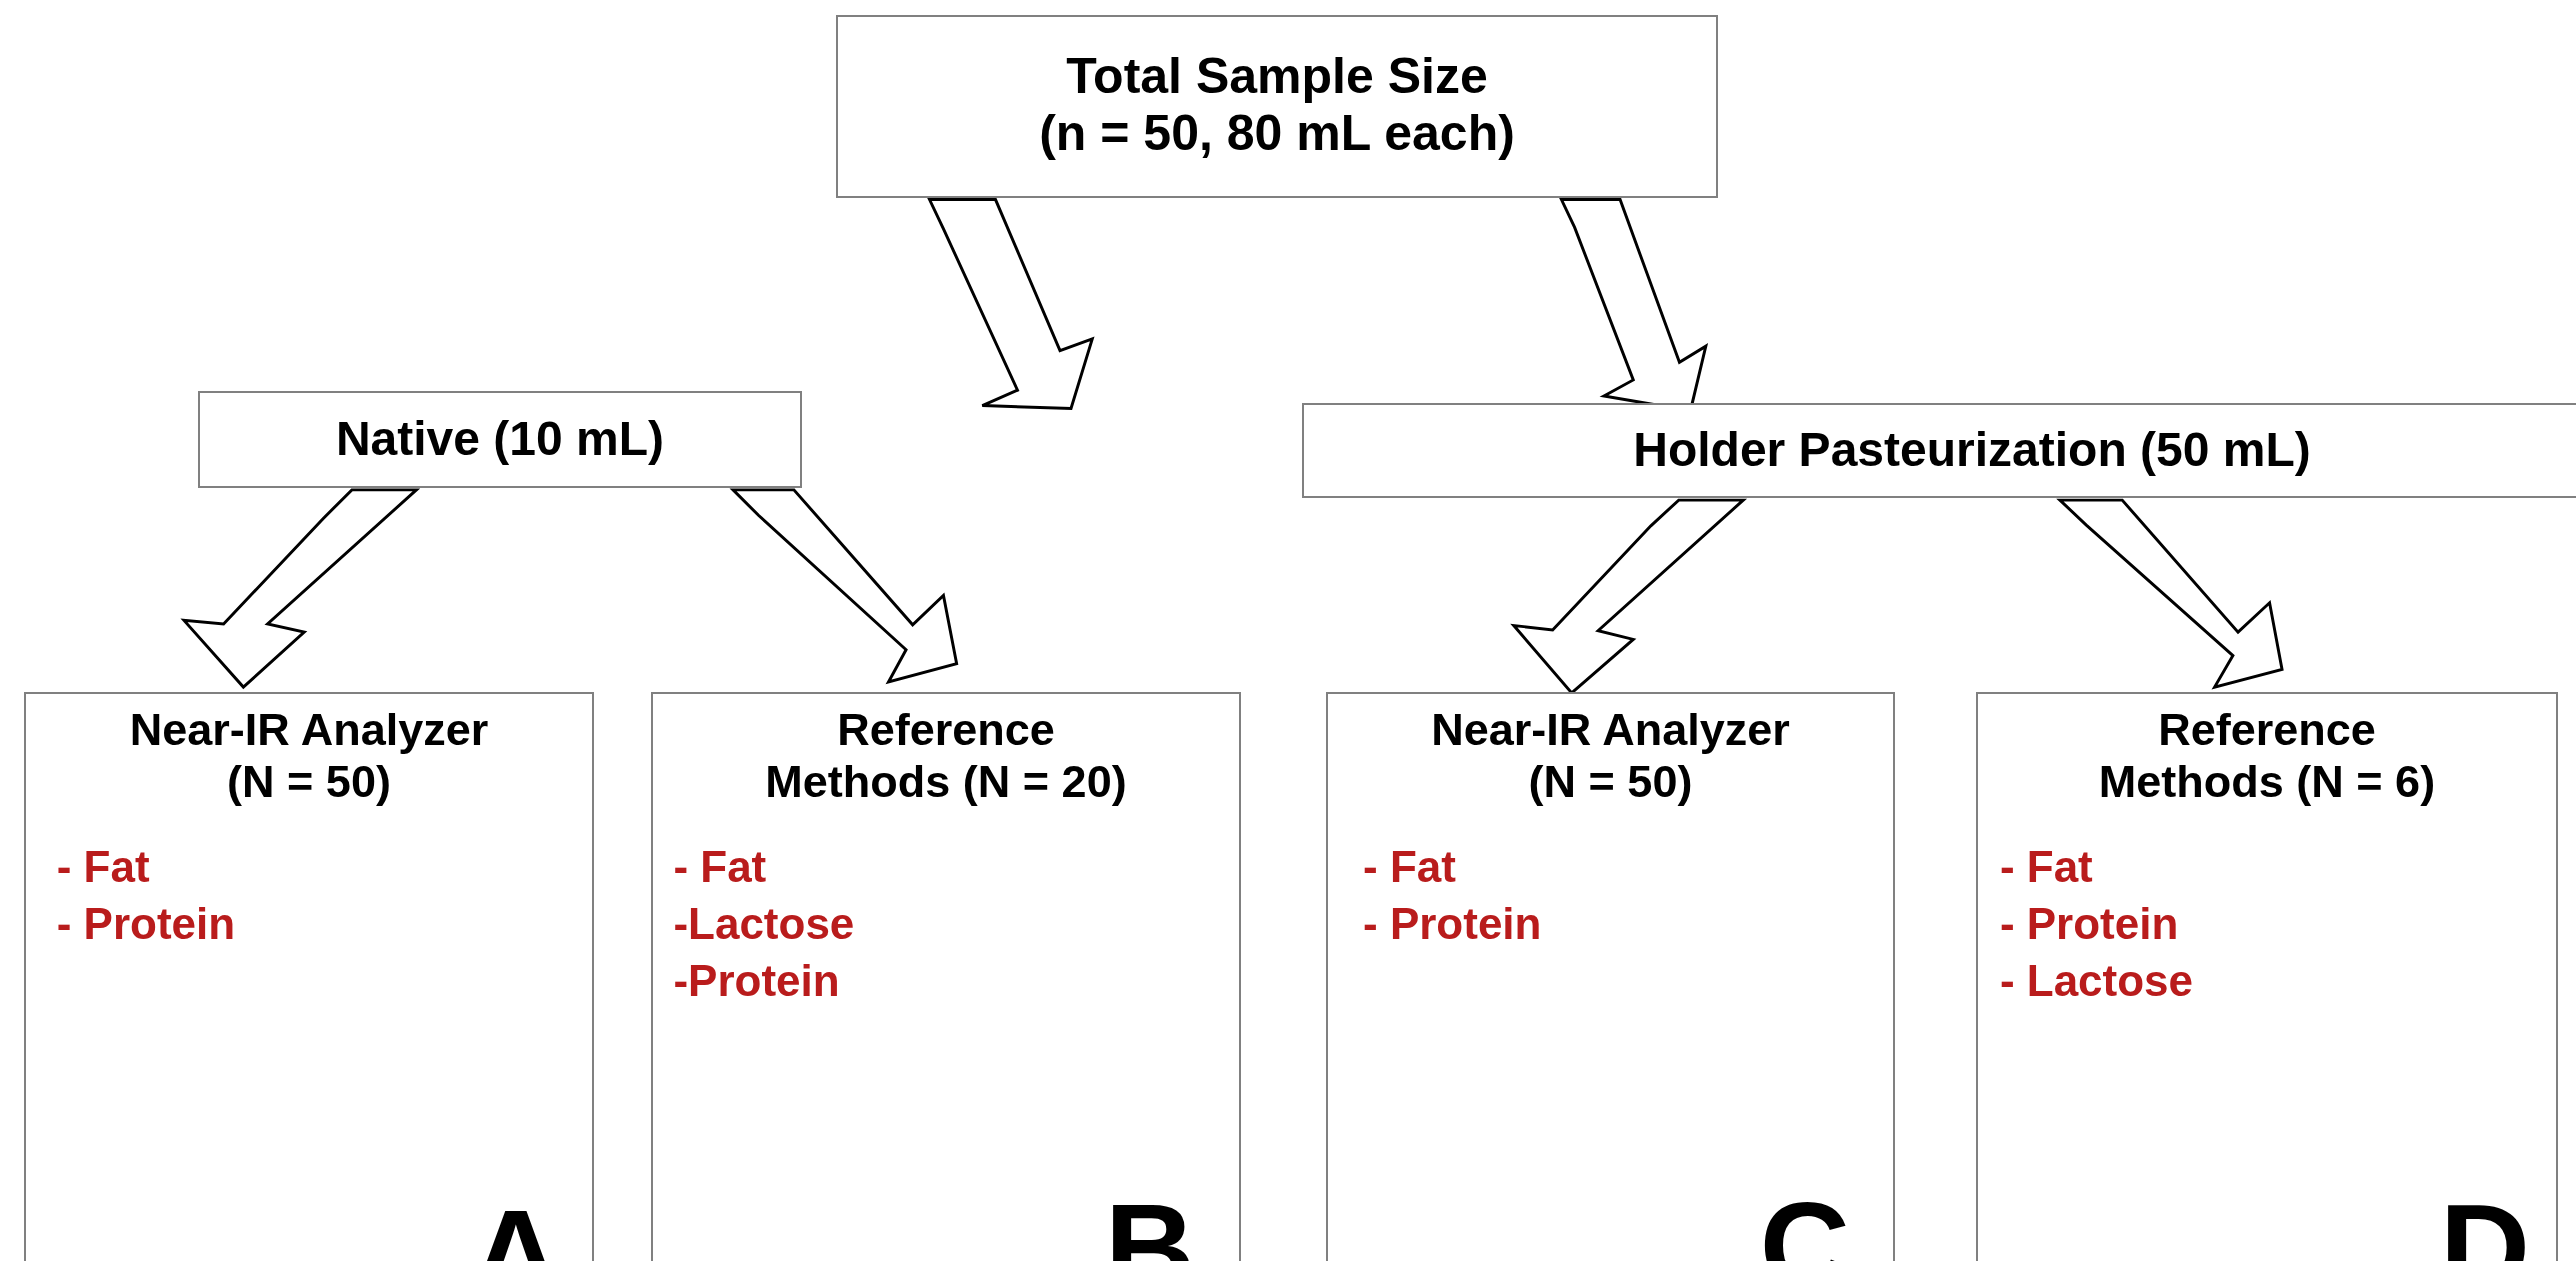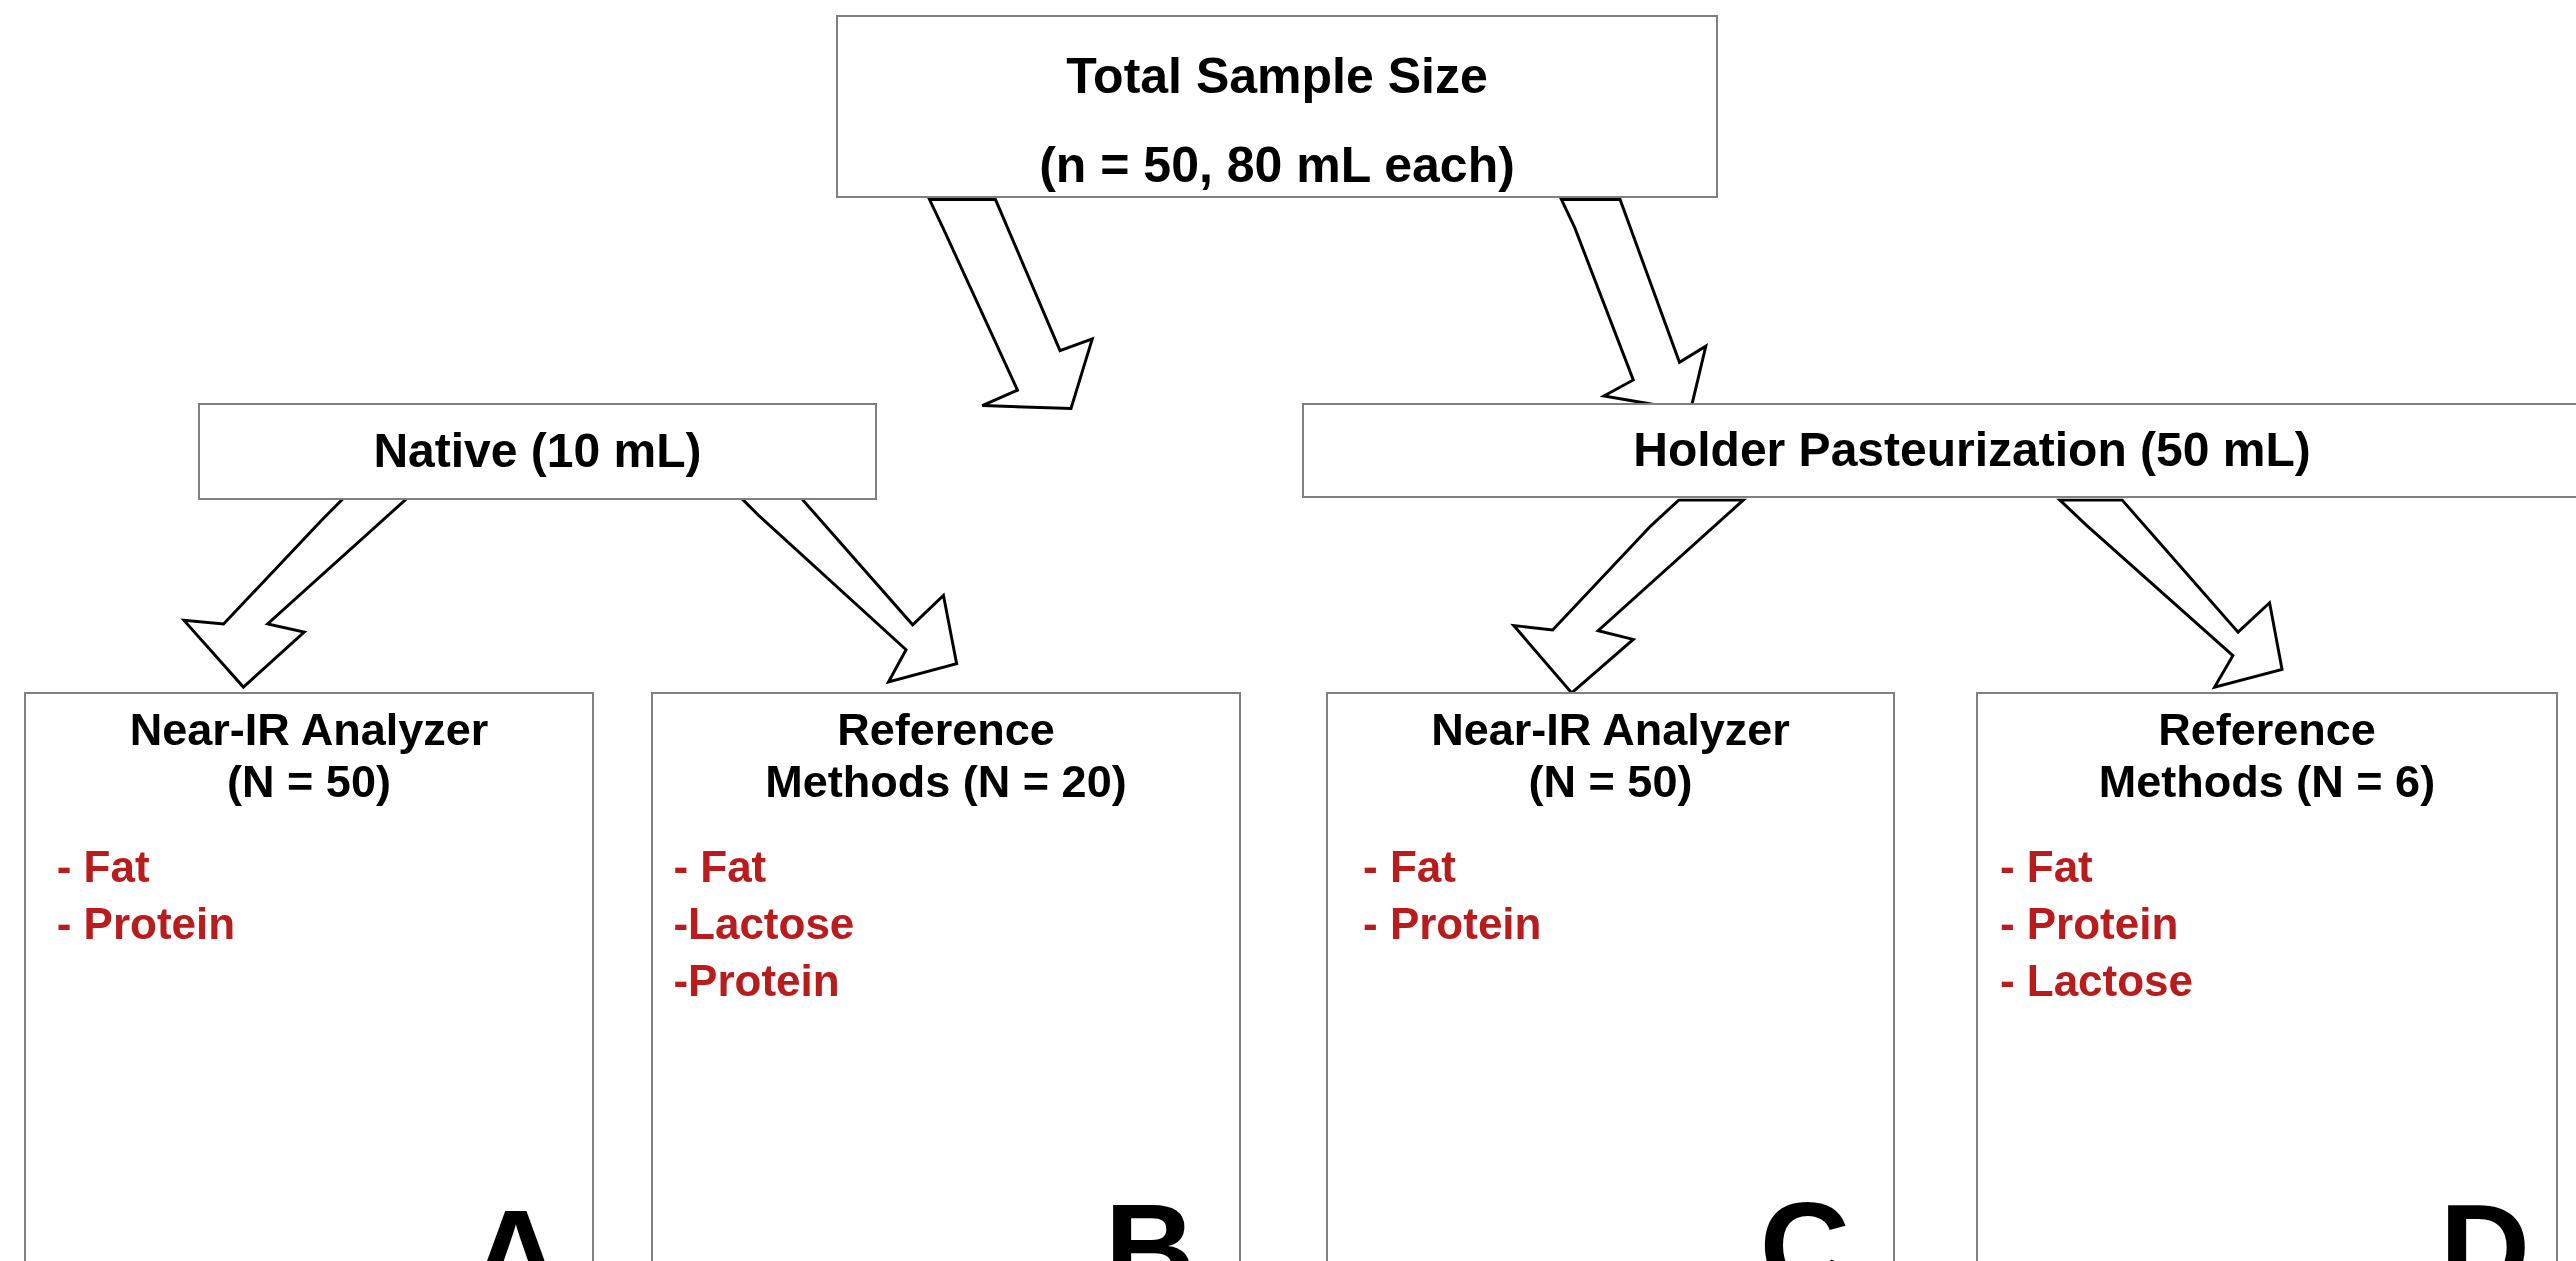--- a/index.html
+++ b/index.html
@@ -46,42 +46,40 @@
     justify-content: center;
     padding: 4.4px 0 7.3px 0;
   }
   #node-root .node-line {
     font-size: 50px;
     font-weight: bold;
     color: #000000;
     line-height: 1.14;
     text-align: center;
     white-space: nowrap;
-    margin-top: 32px;
   }
 
   
   .level2 {
     align-items: center;
     justify-content: center;
   }
   .level2 .node-line {
     font-size: 48px;
     font-weight: bold;
     color: #000000;
     line-height: 1.1;
     text-align: center;
     white-space: nowrap;
   }
   #node-native {
     left: 198px;
     top: 391px;
-    width: 679px;
+    width: 604px;
     height: 97px;
-    margin-top: 12px;
   }
   #node-holder {
     left: 1302px;
     top: 403px;
     width: 1340px;
     height: 95px;
   }
 
   
   .leaf {

